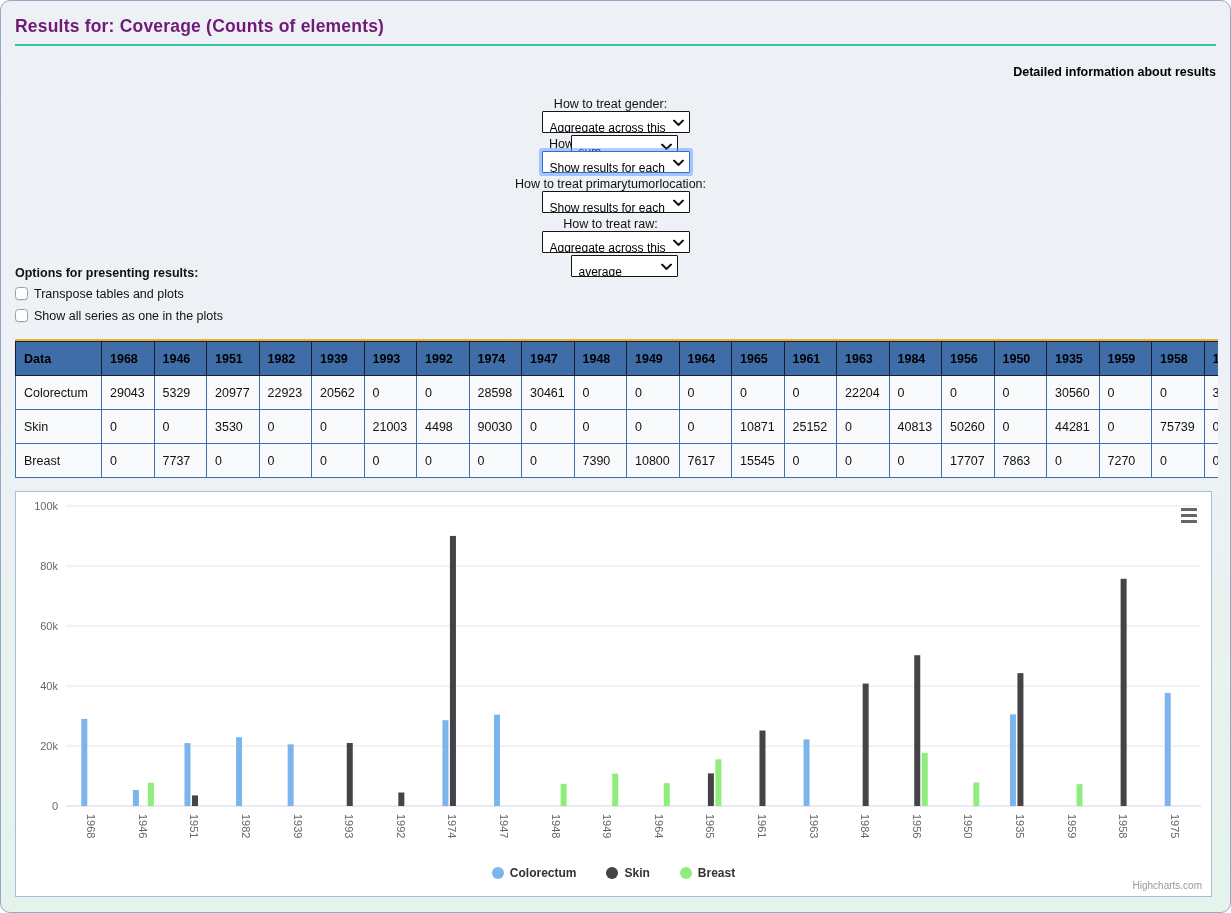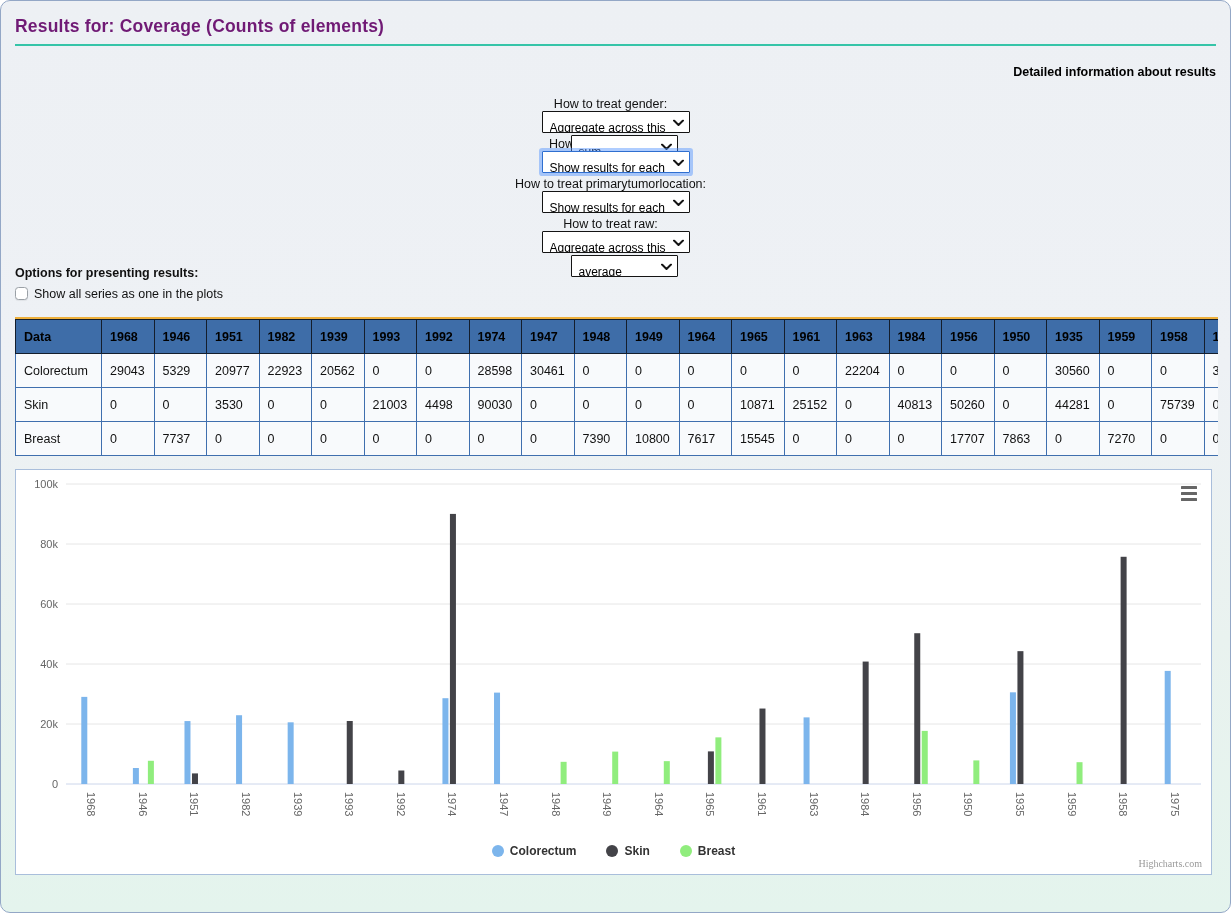--- a/index.html
+++ b/index.html
@@ -79,21 +79,21 @@
     padding:1px 2px;
   }
   .hamburger .line { width:16px; height:3px; background:#666; border-radius:0.5px; }
   .chart-legend {
     position:absolute; left:0; bottom:16px; width:100%;
     display:flex; justify-content:center; gap:30px;
     font-size:12px; font-weight:bold; color:#333; align-items:center;
   }
   .legend-item { display:flex; align-items:center; cursor:pointer; }
   .legend-item .dot { width:12px; height:12px; border-radius:50%; margin-right:6px; display:inline-block; }
-  .credits { position:absolute; right:9px; bottom:5px; font-size:10px; color:#999; cursor:pointer;font-family:Liberation Serif, serif; }
+  .credits { position:absolute; right:9px; bottom:5px; font-size:10px; color:#999; cursor:pointer; }
 </style>
 </head>
 <body>
 
 <div class="content">
   <h1 class="page-title">Results for: Coverage (Counts of elements)</h1>
 
   <div class="section-heading">Detailed information about results</div>
 
   <div class="control-row">
@@ -155,20 +155,24 @@
           <option>average</option>
         </select>
       <span class="chev"><svg width="11" height="7" viewBox="0 0 11 7">
             <polyline points="1,1 5.5,5.5 10,1" fill="none" stroke="#141414" stroke-width="2" stroke-linecap="round" stroke-linejoin="round"></polyline>
           </svg></span>
     </span>
   </div>
 
   <div class="options-heading">Options for presenting results:</div>
 
+  <div class="checkbox-row">
+    <input type="checkbox" style="">
+    <span>Transpose tables and plots</span>
+  </div>
   <div class="checkbox-row">
     <input type="checkbox" style="">
     <span>Show all series as one in the plots</span>
   </div>
 
   <div class="table-clip">
     <table class="results" id="results-table">
         <colgroup>
           <col class="c-data">
           <col class="c-year">

